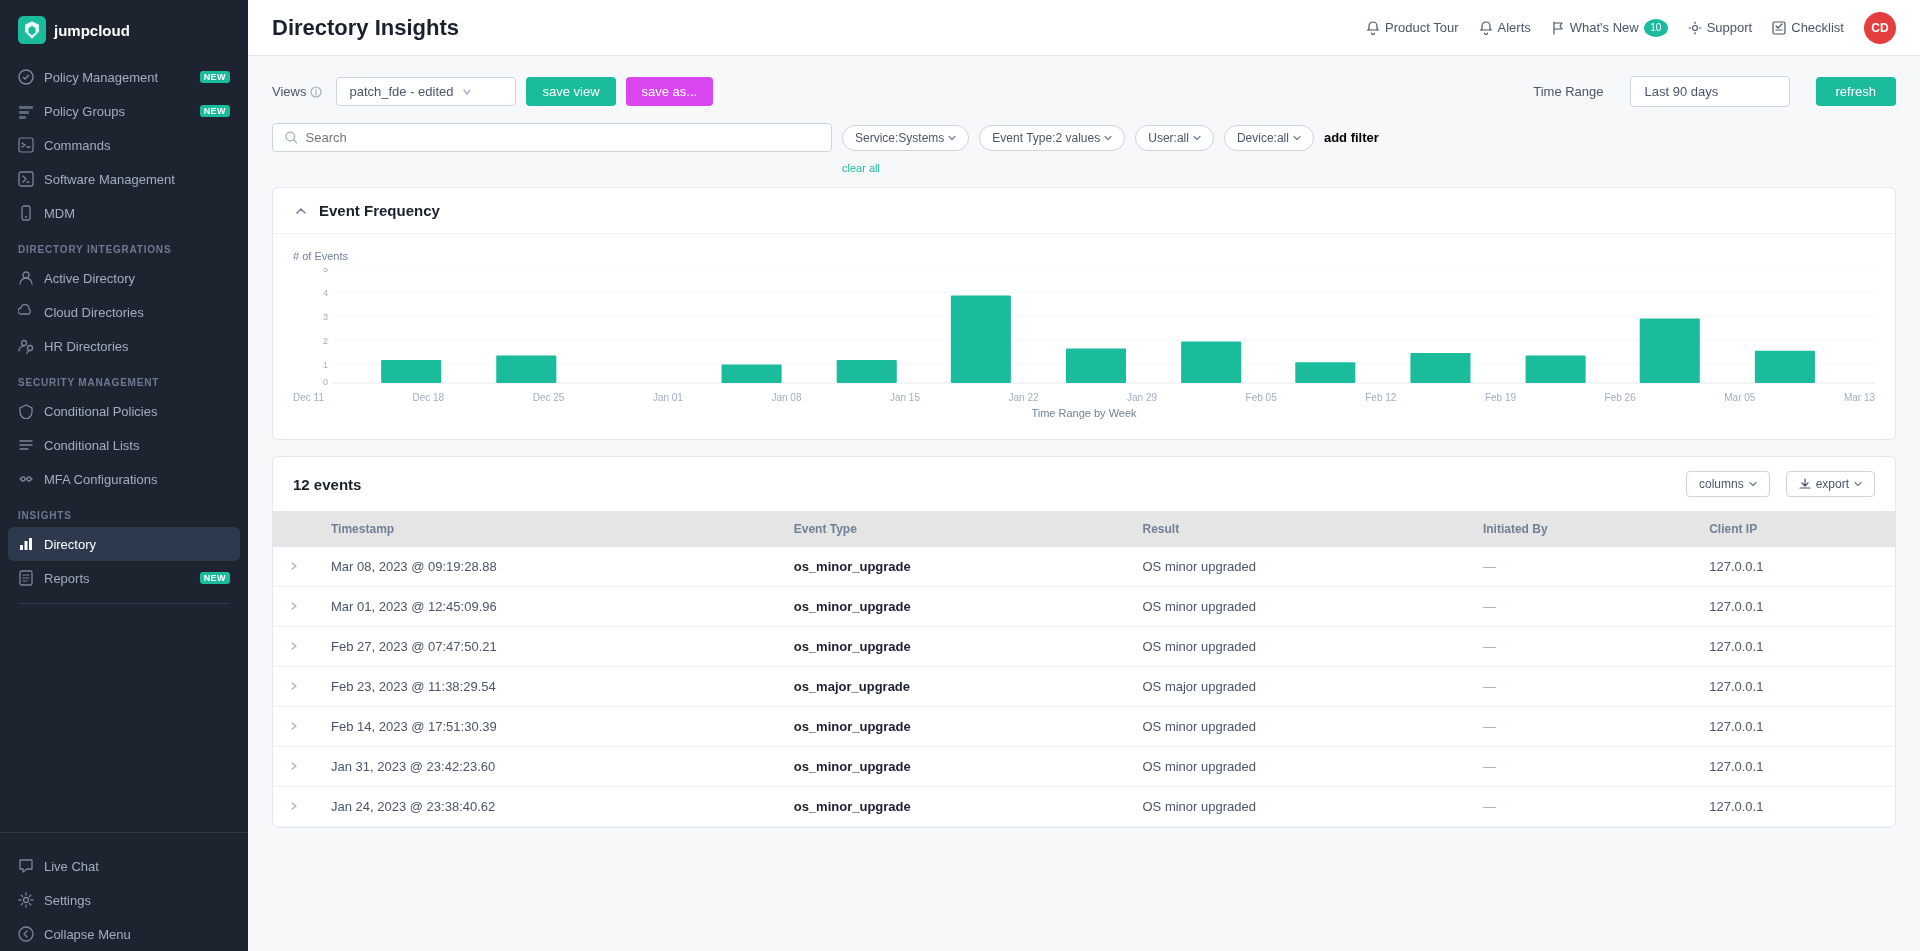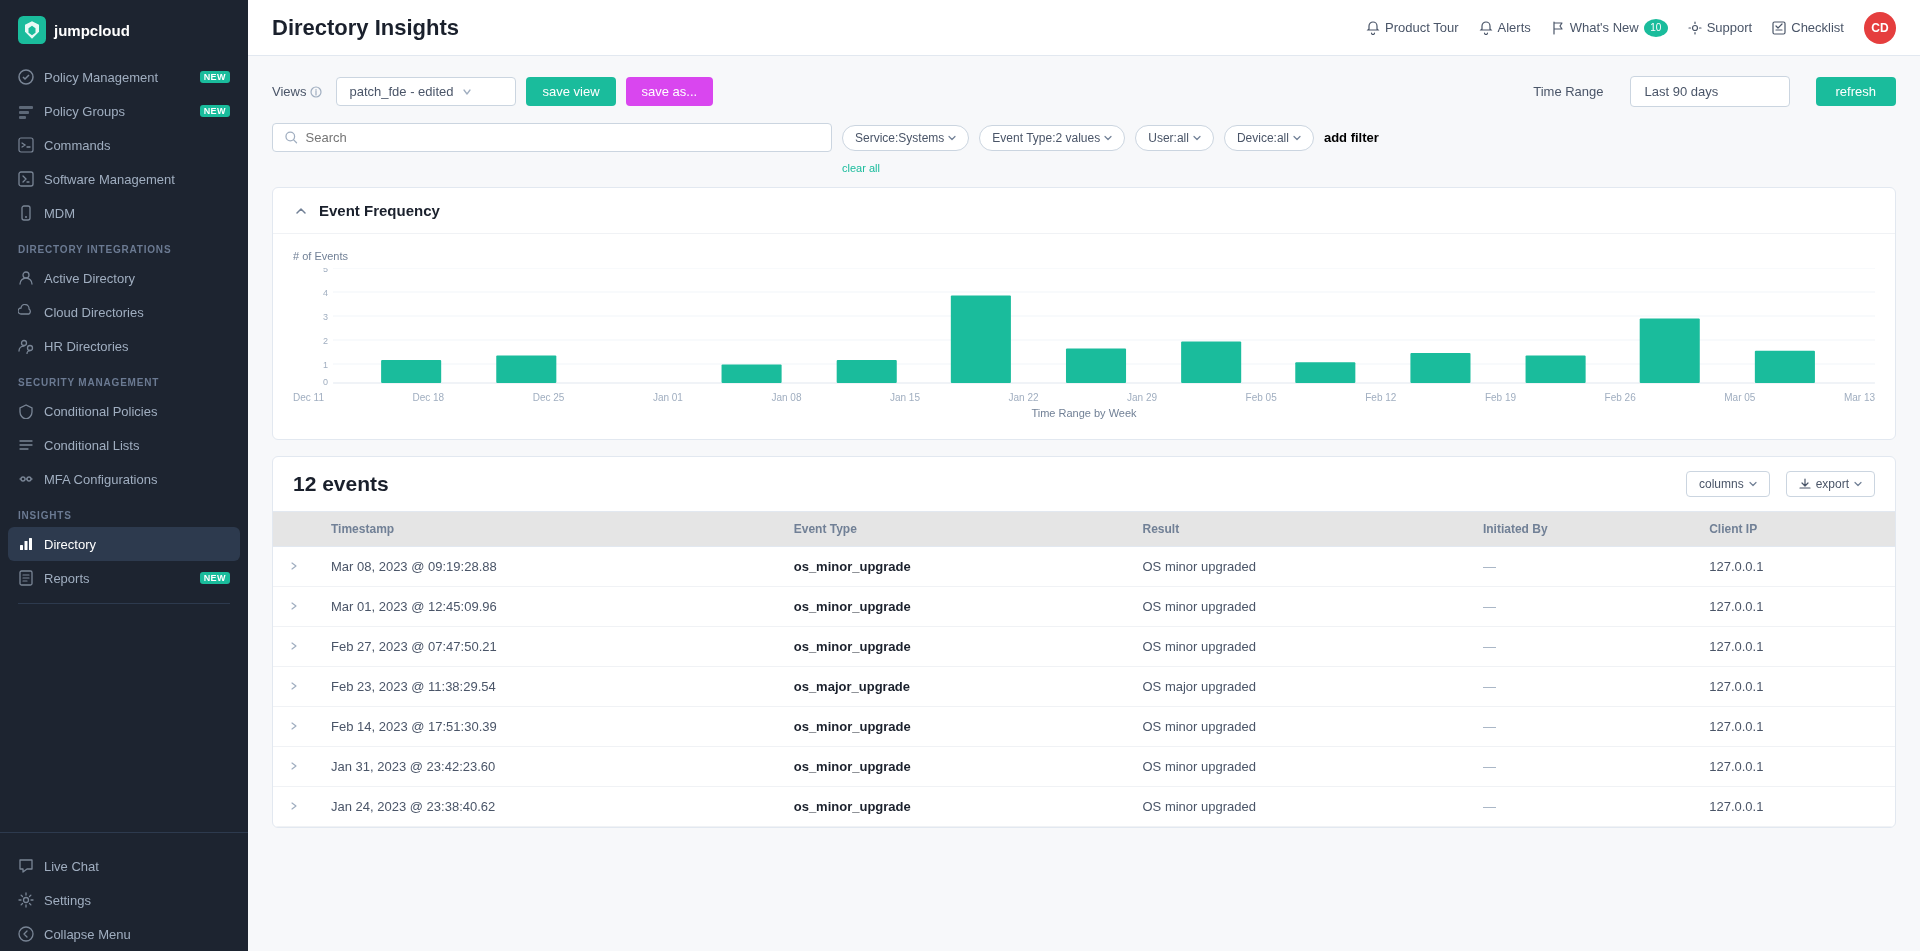--- a/index.html
+++ b/index.html
@@ -132,21 +132,21 @@
     }
     .chart-x-title {
       text-align: center; font-size: 11px; color: #718096; padding: 4px 0 12px;
     }
 
     
     .events-header {
       display: flex; align-items: center; padding: 14px 20px;
       border-bottom: 1px solid #e2e8f0;
     }
-    .events-count { font-size: 21px; font-weight: 600; color: #1a202c; }
+    .events-count { font-size: 15px; font-weight: 600; color: #1a202c; }
     .events-actions { margin-left: auto; display: flex; align-items: center; gap: 16px; }
     .btn-columns, .btn-export {
       border: 1px solid #cbd5e0; border-radius: 4px; padding: 5px 12px;
       background: white; cursor: pointer; font-size: 12px; color: #4a5568;
       display: flex; align-items: center; gap: 5px;
     }
     .table-wrap { overflow-x: auto; }
     table { width: 100%; border-collapse: collapse; }
     thead th {
       text-align: left; padding: 10px 16px; font-size: 12px; font-weight: 600;

